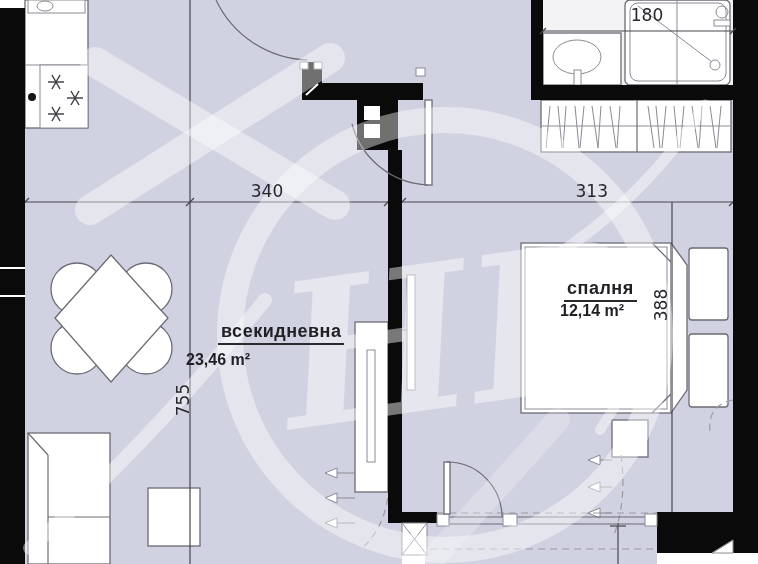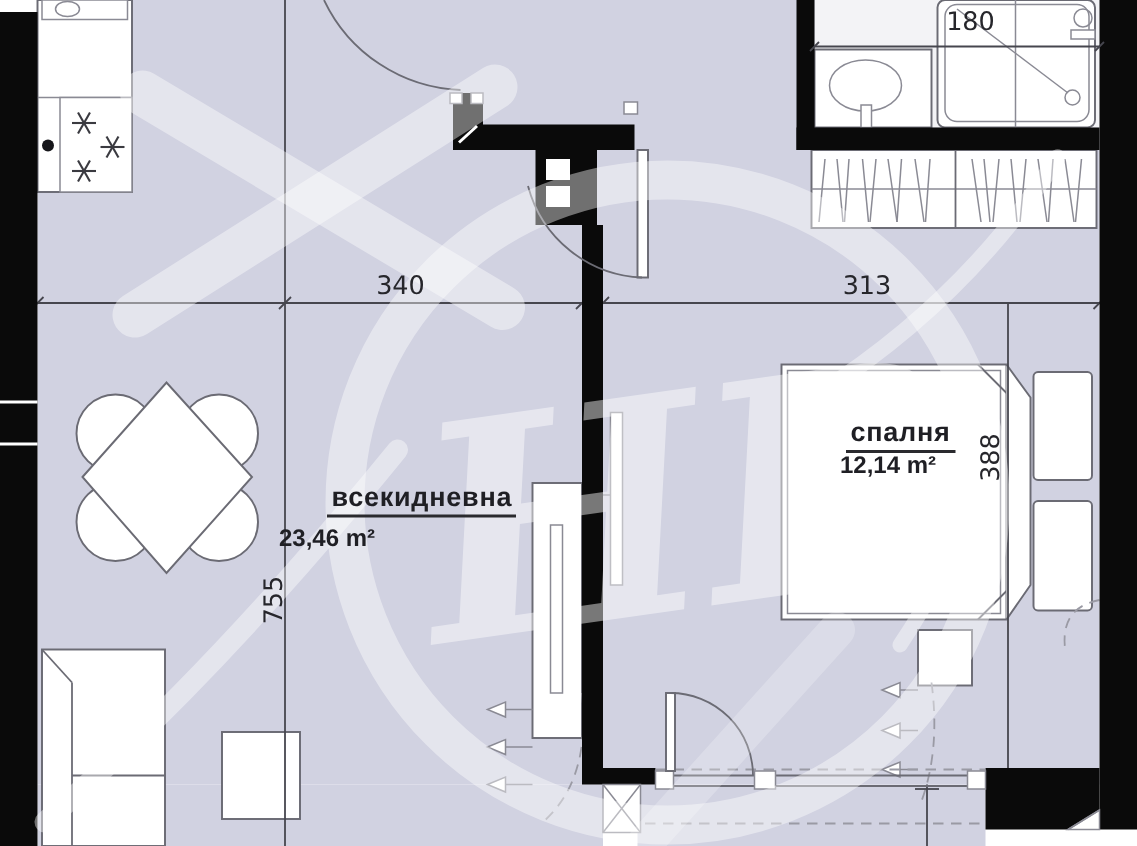--- a/index.html
+++ b/index.html
@@ -231,21 +231,21 @@
       <circle class="wm" cx="445" cy="335" r="215" stroke-width="26"></circle>
       <path class="wm" d="M 30 548 C 120 470 200 380 265 300" stroke-width="14"></path>
       <path class="wm" d="M 545 263 C 620 215 670 160 705 105" stroke-width="11"></path>
       <path class="wm" d="M 600 430 C 640 370 660 310 655 255" stroke-width="10"></path>
       <line class="wm" x1="430" y1="562" x2="558" y2="420" stroke-width="24" opacity="0.55"></line>
       <text x="460" y="405" text-anchor="middle" font-family="DejaVu Serif, serif" font-style="italic" font-weight="bold" font-size="200" fill="rgba(255,255,255,0.45)" transform="rotate(-8 460 340)">НВ</text>
     </g>
   </svg>
 
   <div class="dimtxt" style="left:237px;top:181px;">340</div>
-  <div class="dimtxt" style="left:548px;top:181px;">313</div>
+  <div class="dimtxt" style="left:548px;top:181px;text-align:right;">313</div>
   <div class="dimtxt" style="left:617px;top:5px;">180</div>
   <div class="dimtxt rot" style="left:153px;top:390px;">755</div>
   <div class="dimtxt rot" style="left:631px;top:295px;">388</div>
 
   <div class="label room-name" style="left:186px;top:321px;margin-left:32px;">всекидневна</div>
   <div class="label room-area" style="left:186px;top:351px;width:145px;">23,46 m²</div>
 
   <div class="label room-name" style="left:564px;top:278px;">спалня</div>
   <div class="label room-area" style="left:560px;top:302px;width:90px;">12,14 m²</div>
 </div>

